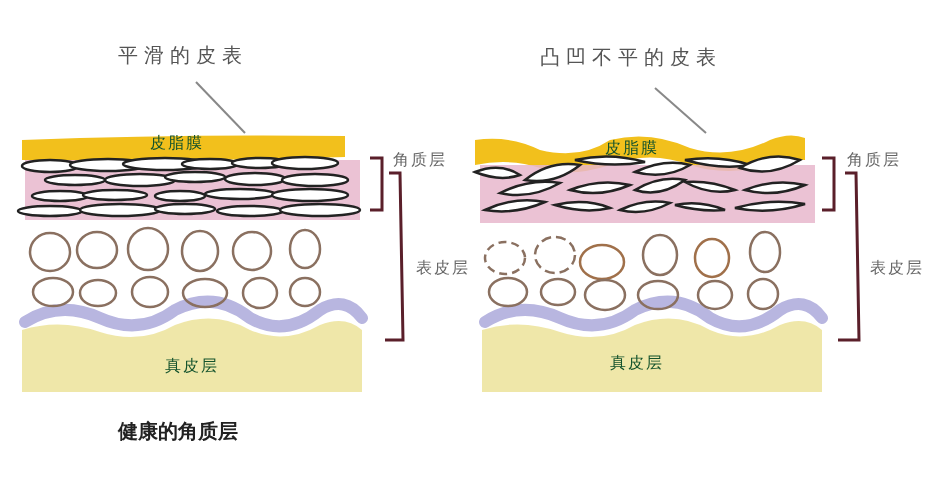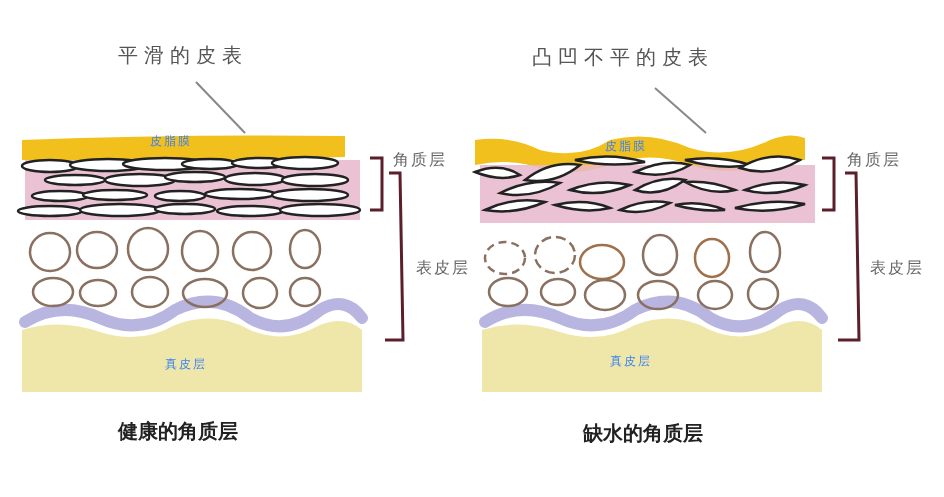--- a/index.html
+++ b/index.html
@@ -1,20 +1,20 @@
 <!DOCTYPE html>
 <html><head>
 <meta charset="utf-8">
 <style>
   html, body { margin:0; padding:0; background:#ffffff; }
   body { width:944px; height:497px; position:relative; overflow:hidden; font-family:"DejaVu Sans", sans-serif; }
   .panel { position:absolute; top:0; width:472px; height:497px; }
   .panel svg { position:absolute; left:0; top:0; }
   .title-top { position:absolute; font-family:"DejaVu Sans", sans-serif; font-size:20px; color:#555; letter-spacing:6px; }
-  .small-label { position:absolute; font-size:12px; color:#3b82f6; letter-spacing:2px; }
+  .small-label { position:absolute; font-size:16px; color:#14532d; letter-spacing:2px; }
   .side-label { position:absolute; font-size:16px; color:#666; letter-spacing:2px; }
   .caption { position:absolute; font-size:20px; font-weight:bold; color:#222; }
 </style>
 </head>
 <body>
 
 <div class="panel" style="left:0;">
   <svg width="472" height="497">
 
     <line x1="196" y1="82" x2="245" y2="133" stroke="#888" stroke-width="2"></line>
@@ -112,19 +112,18 @@
       <ellipse cx="48" cy="292" rx="19" ry="14"></ellipse>
       <ellipse cx="98" cy="292" rx="17" ry="13"></ellipse>
       <ellipse cx="145" cy="295" rx="20" ry="15"></ellipse>
       <ellipse cx="198" cy="295" rx="20" ry="14"></ellipse>
       <ellipse cx="255" cy="295" rx="17" ry="14"></ellipse>
       <ellipse cx="303" cy="294" rx="15" ry="15"></ellipse>
     </g>
     <path d="M362 158 L374 158 L374 210 L362 210" fill="none" stroke="#5a1f2a" stroke-width="3"></path>
     <path d="M385 173 L396 173 L399 340 L378 340" fill="none" stroke="#5a1f2a" stroke-width="3"></path>
   </svg>
-  <div class="title-top" style="left:72px;top:44px;">凸凹不平的皮表</div>
+  <div class="title-top" style="left:80px;top:44px;">凸凹不平的皮表</div>
   <div class="small-label" style="left:145px;top:138px;">皮脂膜</div>
   <div class="side-label" style="left:387px;top:150px;">角质层</div>
   <div class="side-label" style="left:410px;top:258px;">表皮层</div>
   <div class="small-label" style="left:150px;top:353px;">真皮层</div>
-  <div class="caption" style="left:123px;top:420px;">缺水的角质层</div>
 </div>
 
 </body></html>

